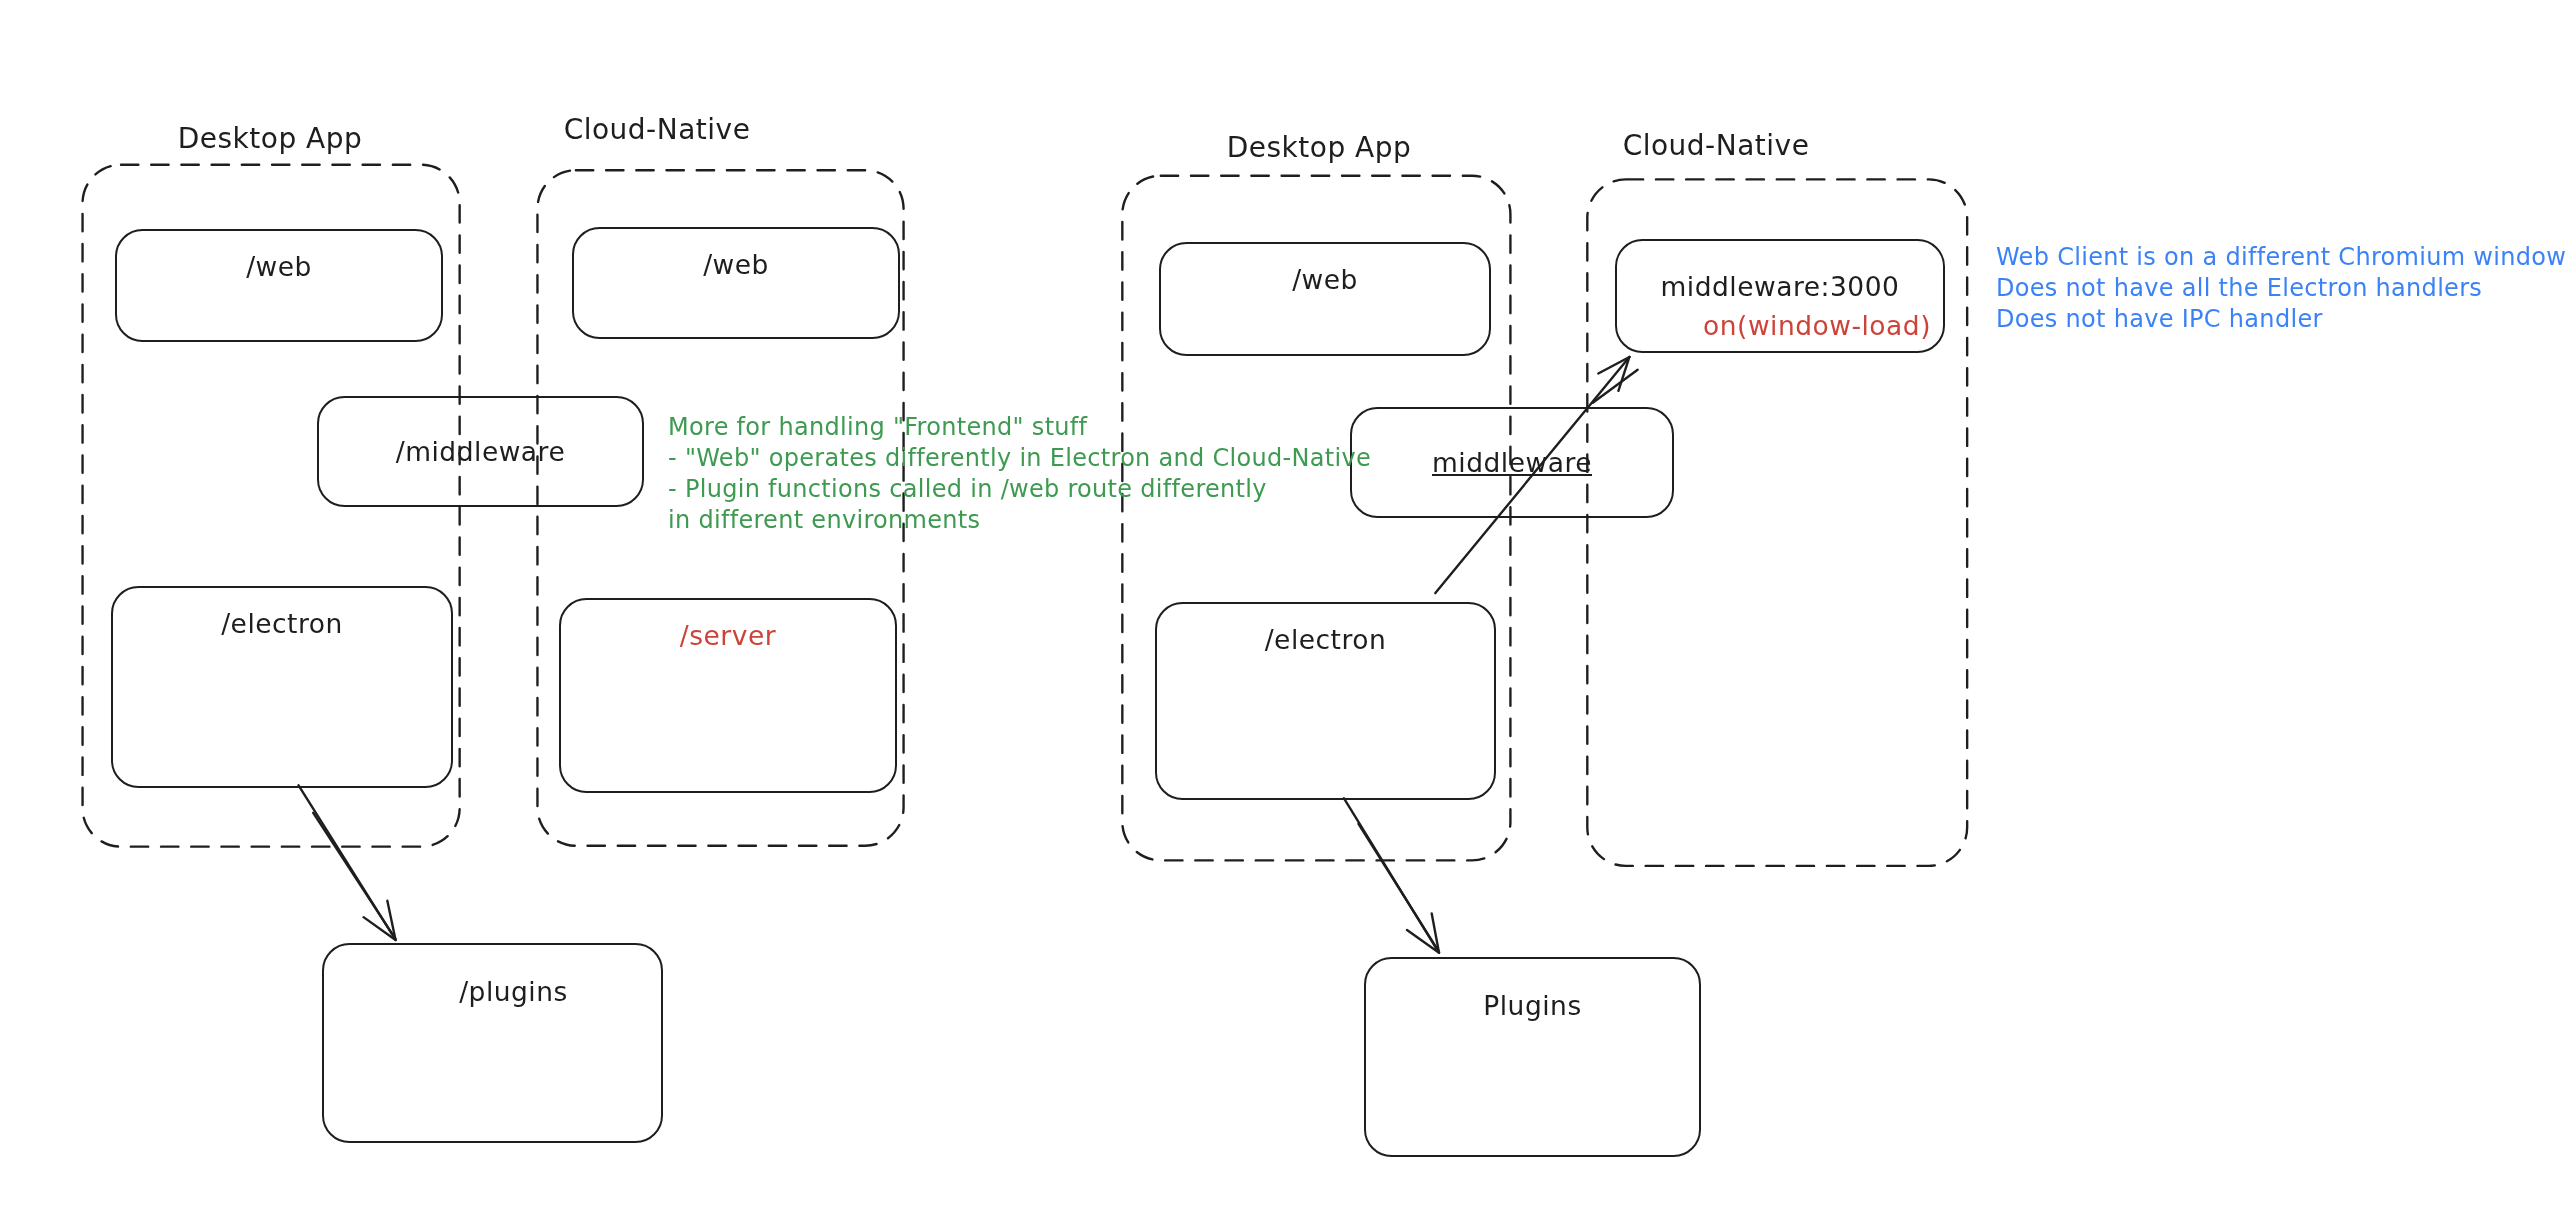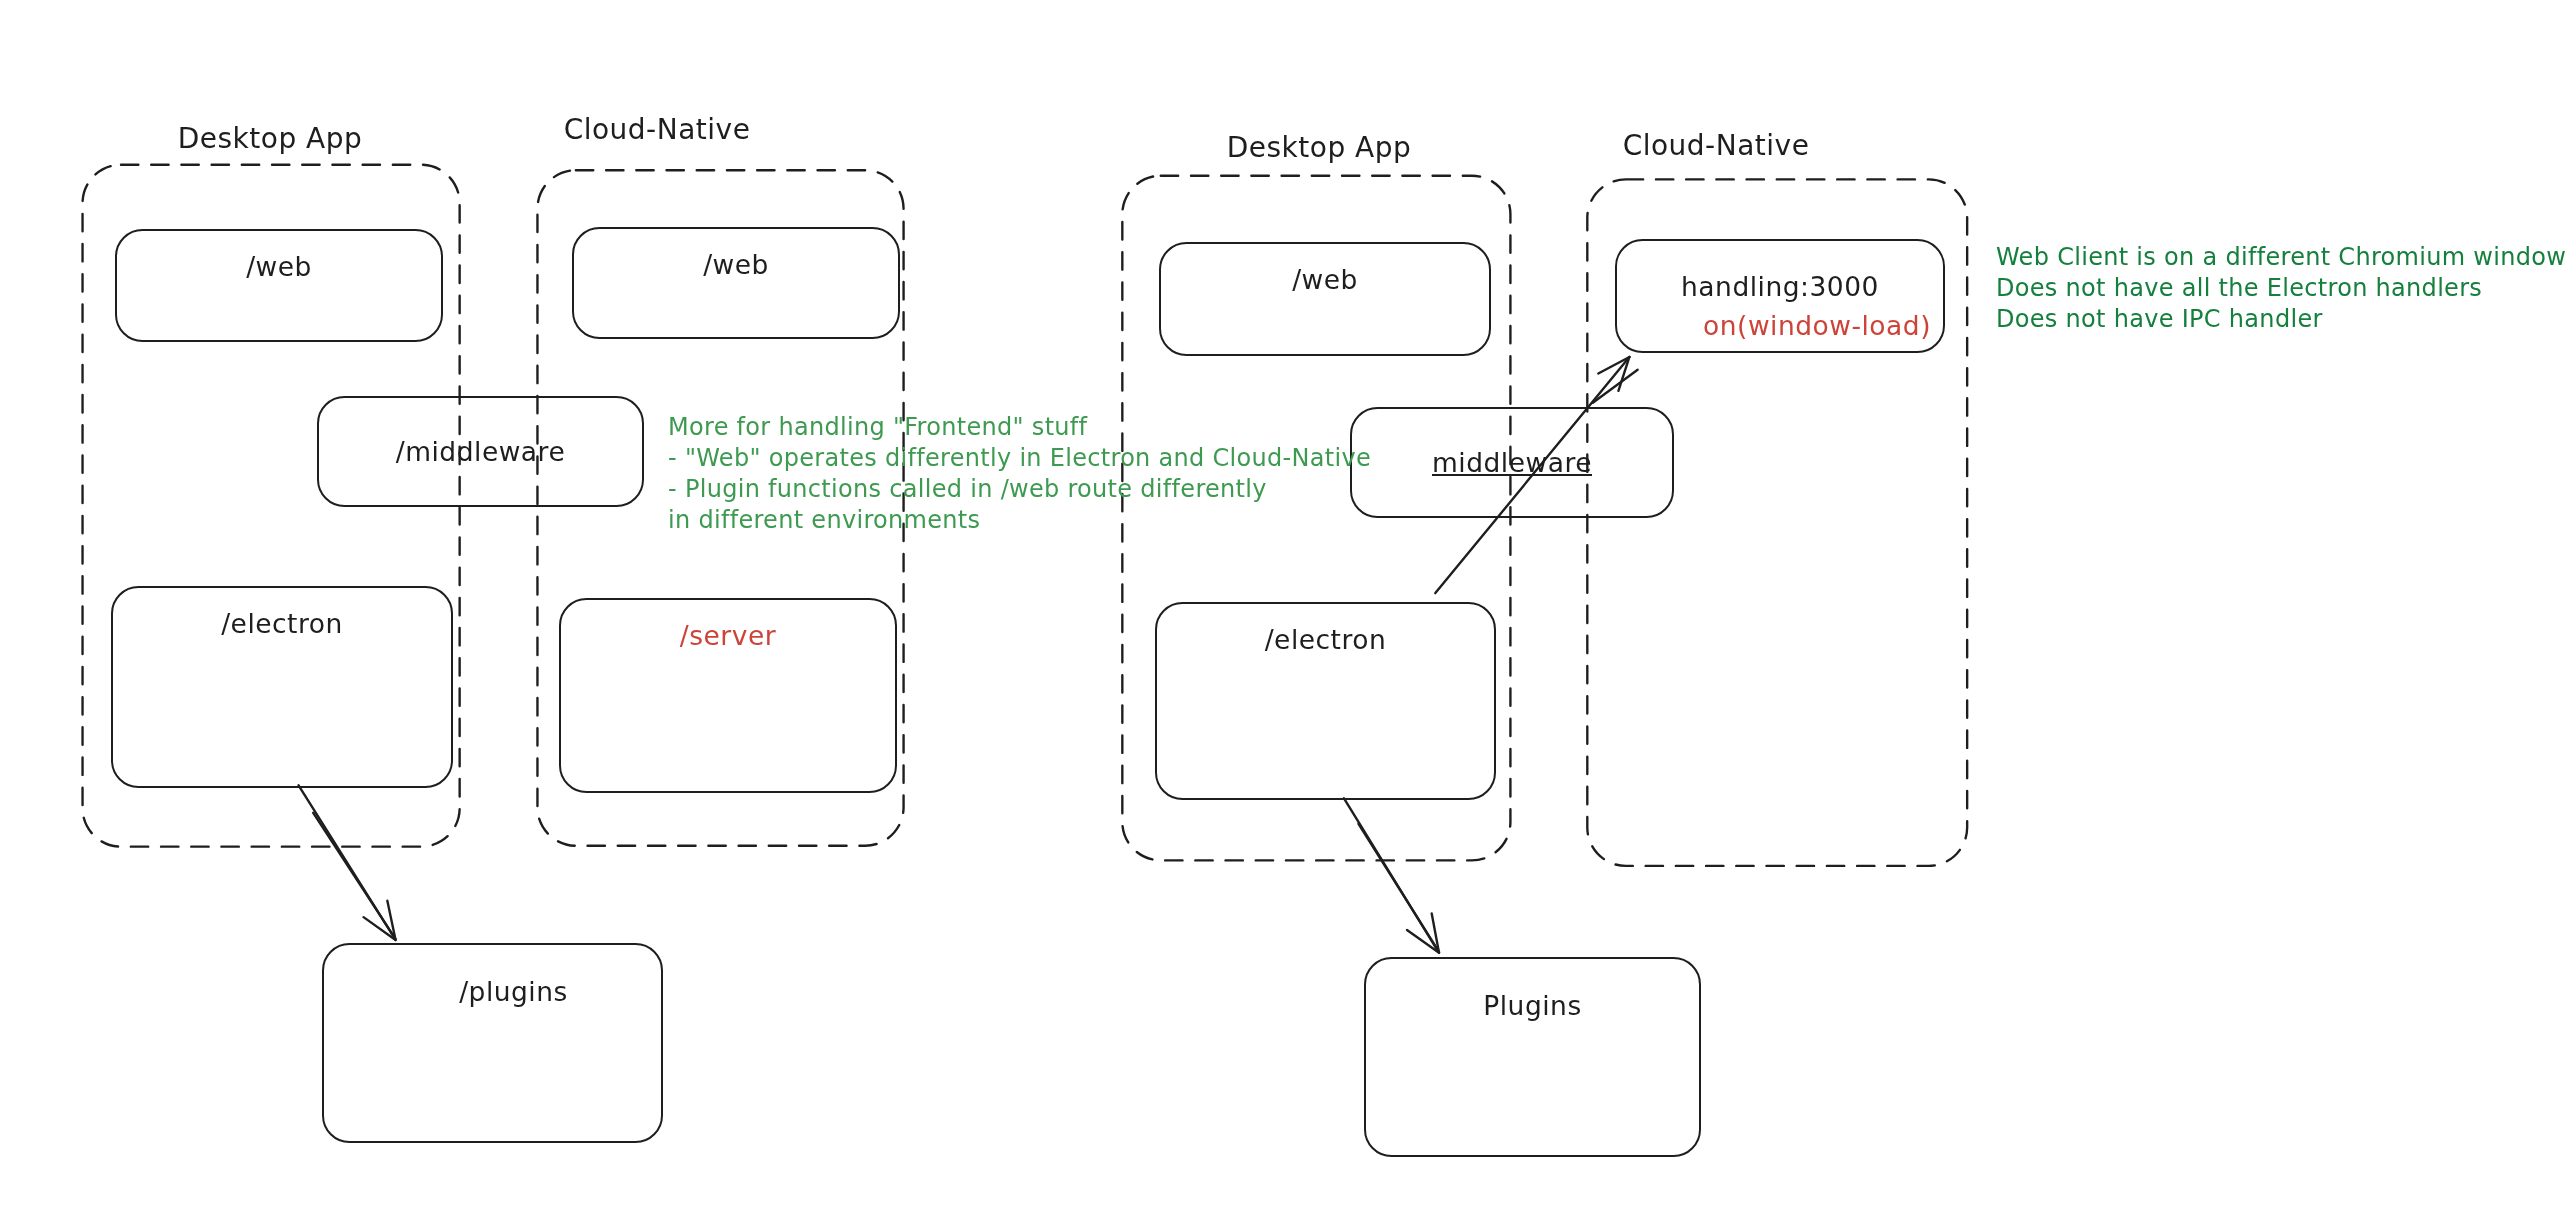--- a/index.html
+++ b/index.html
@@ -72,21 +72,21 @@
   .red-text { color: #cc4439; }
   .note {
     position: absolute;
     font-size: 24px;
     line-height: 31px;
     letter-spacing: 0.3px;
     white-space: nowrap;
     z-index: 4;
   }
   .note.green { color: #3d9a50; }
-  .note.red { color: #15803d; }
+  .note.red { color: #3b82f6; }
 </style>
 </head>
 <body>
 
 <div class="canvas">
 
   <svg class="overlay" width="2576" height="1232" viewBox="0 0 2814 1346">
     <rect x="90" y="180" width="412" height="745" rx="42" class="container"></rect>
     <rect x="587" y="186" width="400" height="738" rx="42" class="container"></rect>
     <rect x="1226" y="192" width="424" height="748" rx="42" class="container"></rect>
@@ -149,21 +149,21 @@
   </div>
 
   <div class="title" style="left:1319px; top:147px;">Desktop App</div>
   <div class="title" style="left:1716px; top:145px;">Cloud-Native</div>
 
   <div class="box" style="left:1159px; top:242px; width:332px; height:114px;">
     <span class="label">/web</span>
   </div>
 
   <div class="box col" style="left:1615px; top:239px; width:330px; height:114px;">
-    <span class="label">handling:3000</span>
+    <span class="label">middleware:3000</span>
     <span class="label sub red-text" style="margin-top:7.3px;">on(window-load)</span>
   </div>
 
   <div class="box v-center" style="left:1350px; top:407px; width:324px; height:111px;text-decoration:underline;">
     <span class="label">middleware</span>
   </div>
 
   <div class="box" style="left:1155px; top:602px; width:341px; height:198px;">
     <span class="label">/electron</span>
   </div>

